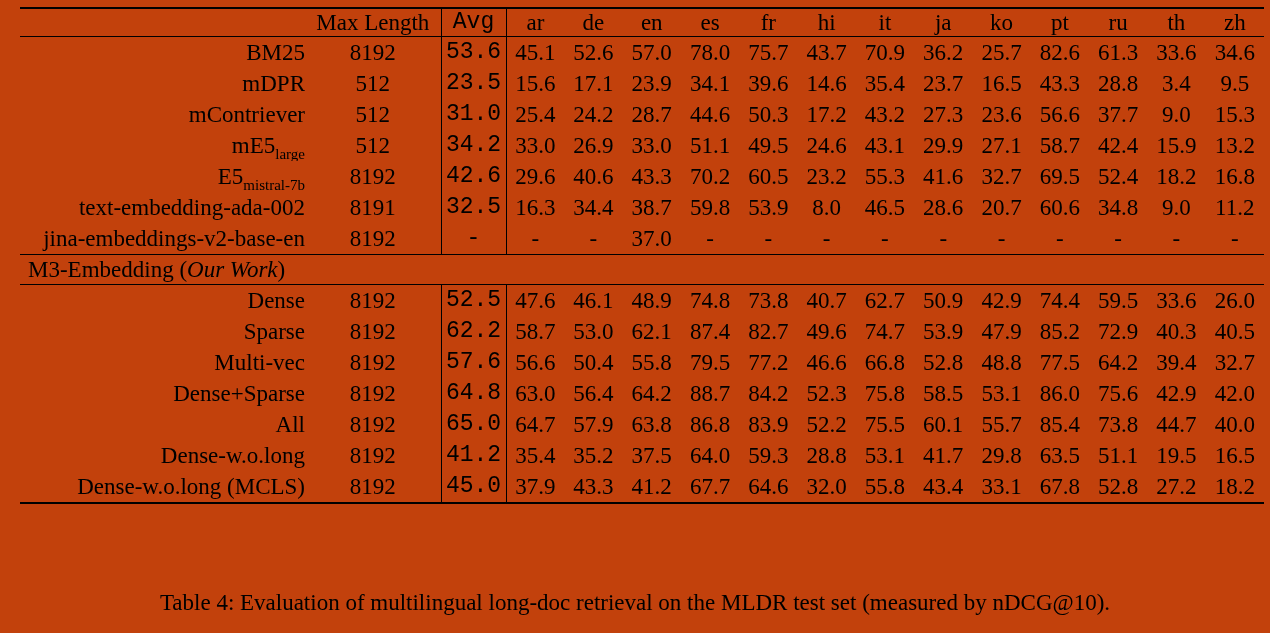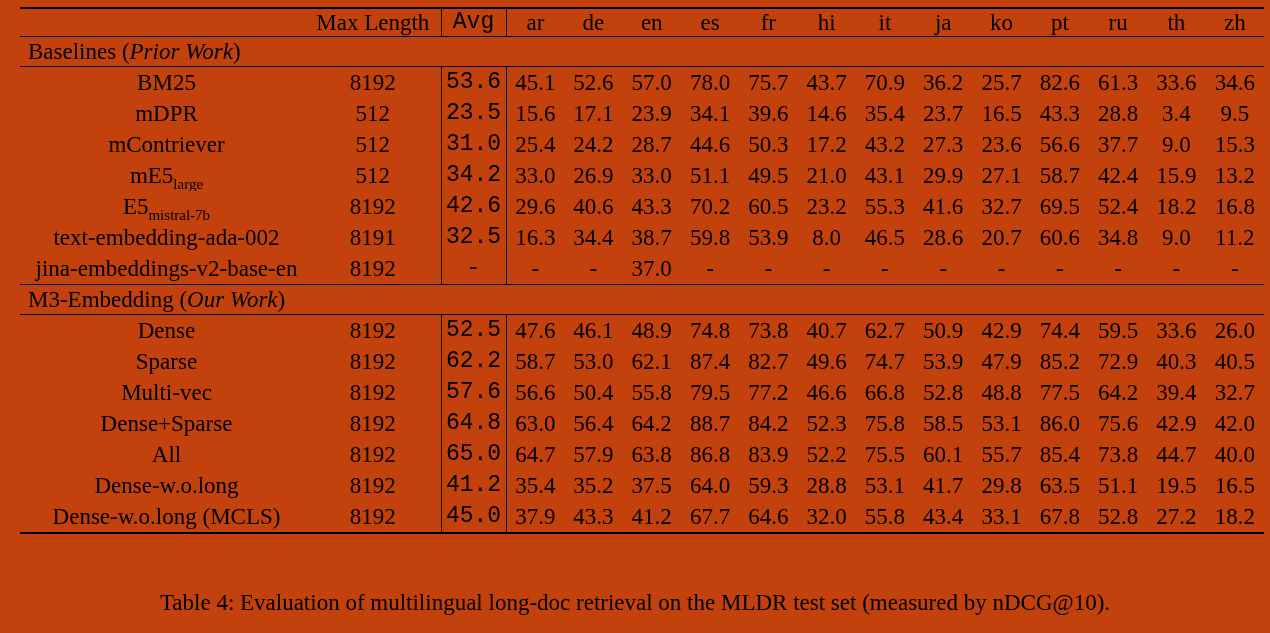--- a/index.html
+++ b/index.html
@@ -43,21 +43,21 @@
   .results thead th {
     height: 27px;
     border-bottom: 1.6px solid #000;
   }
   .avg-cell {
     border-left: 1.6px solid #000;
     border-right: 1.6px solid #000;
     font-family: Liberation Mono, monospace;
   }
   td.model {
-    text-align: center;
+    text-align: right;
     padding-left: 8px;
   }
   tr.section td {
     text-align: left;
     padding-left: 8px;
     height: 29px;
     border-top: 1.6px solid #000;
     border-bottom: 1.6px solid #000;
   }
   .b { font-weight: 700; }
@@ -111,23 +111,20 @@
           <th>it</th>
           <th>ja</th>
           <th>ko</th>
           <th>pt</th>
           <th>ru</th>
           <th>th</th>
           <th>zh</th>
         </tr>
     </thead>
     <tbody id="table-body">
-        <tr class="section">
-          <td colspan="16"><span>Baselines (</span><i>Prior Work</i><span>)</span></td>
-        </tr>
         <tr>
           <td class="model"><span>BM25</span><sub></sub></td>
           <td>8192</td>
           <td class="avg-cell">53.6</td>
           <td>45.1</td>
           <td>52.6</td>
           <td>57.0</td>
           <td>78.0</td>
           <td>75.7</td>
           <td>43.7</td>
@@ -177,21 +174,21 @@
         </tr>
         <tr>
           <td class="model"><span>mE5</span><sub>large</sub></td>
           <td>512</td>
           <td class="avg-cell">34.2</td>
           <td>33.0</td>
           <td>26.9</td>
           <td>33.0</td>
           <td>51.1</td>
           <td>49.5</td>
-          <td>21.0</td>
+          <td>24.6</td>
           <td>43.1</td>
           <td>29.9</td>
           <td>27.1</td>
           <td>58.7</td>
           <td>42.4</td>
           <td>15.9</td>
           <td>13.2</td>
         </tr>
         <tr>
           <td class="model"><span>E5</span><sub>mistral-7b</sub></td>

